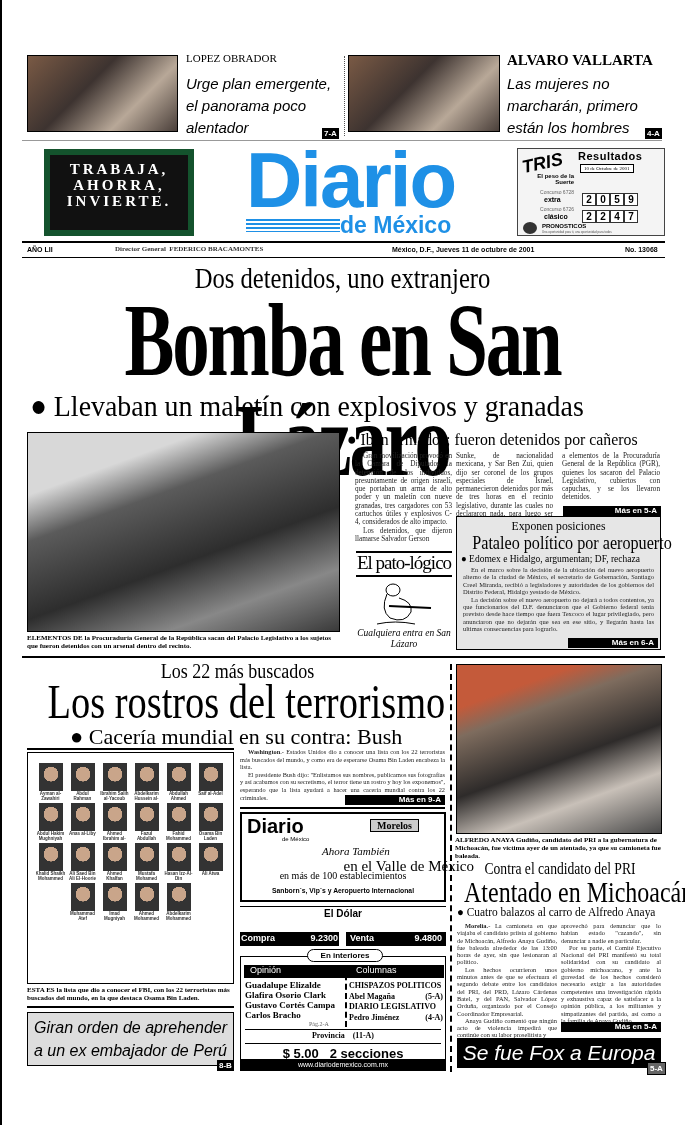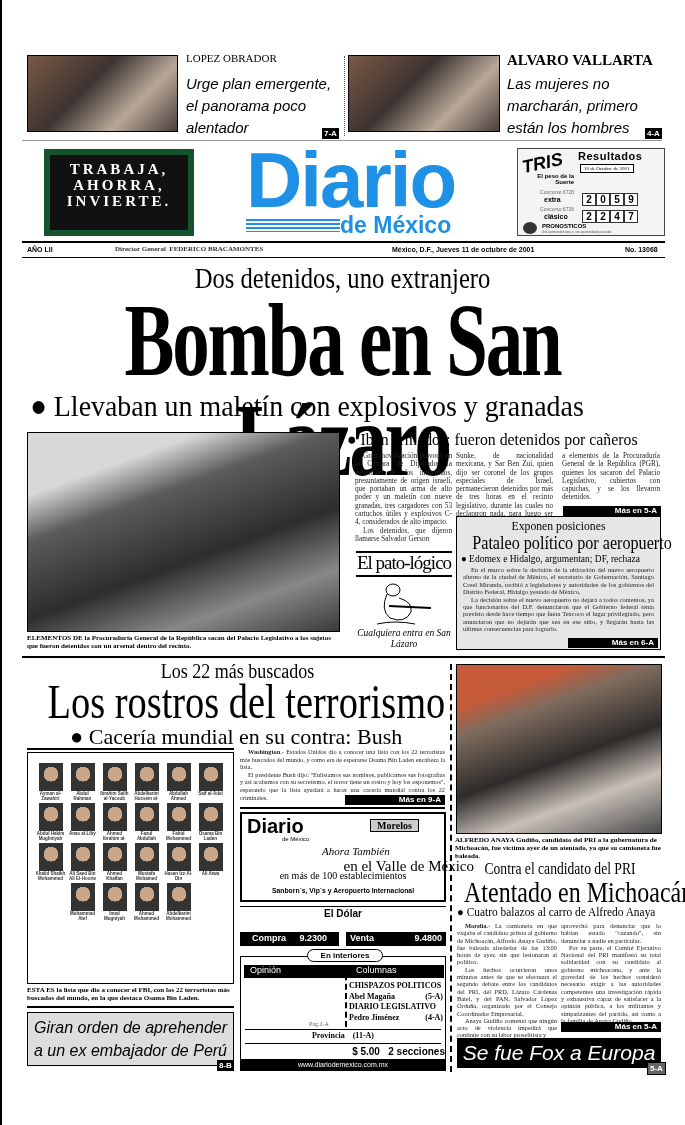--- a/index.html
+++ b/index.html
@@ -150,39 +150,45 @@
   <div class="sans" style="position:absolute;left:40px;top:22px;font-size:6px">de México</div>
   <div class="serif" style="position:absolute;left:128px;top:5px;border:1px solid #000;border-radius:0;background:#ccc;font-size:10px;padding:0 6px;font-weight:bold">Morelos</div>
   <div class="serif" style="position:absolute;left:80px;top:31px;font-style:italic;font-size:11px">Ahora También</div>
   <div class="serif" style="position:absolute;left:0;width:232px;top:44px;text-align:right;font-size:15px">en el Valle de México</div>
   <div class="serif" style="position:absolute;left:0;width:202px;top:56px;text-align:center;font-size:10px">en más de 100 establecimientos</div>
   <div class="sans" style="position:absolute;left:0;width:202px;top:72px;text-align:center;font-size:8px;font-weight:bold;white-space:nowrap;transform:scaleX(0.85)">Sanborn´s, Vip´s y Aeropuerto Internacional</div>
 </div>
 
 <div class="hr" style="left:240px;top:906px;width:206px;height:1px"></div>
 <div class="abs sans" style="left:240px;top:908px;width:206px;text-align:center;font-weight:bold;font-size:10px">El Dólar</div>
-<div class="abs sans" style="left:240px;top:932px;width:99px;height:14px;background:#000;color:#fff;font-weight:bold;font-size:9px;padding:1px 12px"><span>Compra</span><span style="float:right">9.2300</span></div>
+<div class="abs sans" style="left:240px;top:932px;width:99px;height:14px;background:#000;color:#fff;font-weight:bold;font-size:9px;padding:1px 1px"><span>Compra</span><span style="float:right">9.2300</span></div>
 <div class="abs sans" style="left:346px;top:932px;width:100px;height:14px;background:#000;color:#fff;font-weight:bold;font-size:9px;padding:1px 4px"><span>Venta</span><span style="float:right">9.4800</span></div>
 
 <div class="abs" style="left:240px;top:956px;width:206px;height:115px;border:1px solid #000">
   <div class="sans" style="position:absolute;left:66px;top:-8px;width:76px;height:13px;background:#fff;border:1px solid #000;border-radius:7px;text-align:center;font-weight:bold;font-size:8px;line-height:11px">En interiores</div>
   <div class="sans" style="position:absolute;left:3px;top:8px;width:114px;height:13px;background:#000;color:#fff;font-size:9px;padding-left:6px">Opinión</div>
   <div class="sans" style="position:absolute;left:107px;top:8px;width:96px;height:13px;background:#000;color:#fff;font-size:9px;padding-left:8px">Columnas</div>
+  <div class="serif" style="position:absolute;left:4px;top:23px;font-weight:bold;font-size:9px;line-height:10px">
+    <div>Guadalupe Elizalde</div>
+    <div>Glafira Osorio Clark</div>
+    <div>Gustavo Cortés Campa</div>
+    <div>Carlos Bracho</div>
+  </div>
   <div class="serif" style="position:absolute;left:68px;top:64px;font-size:6px;color:#666">Pág.2-A</div>
   <div class="dashv" style="left:104px;top:8px;height:62px"></div>
   <div class="serif" style="position:absolute;left:108px;top:24px;width:94px;font-weight:bold;font-size:8px;line-height:10.5px">
     <div><span>CHISPAZOS POLITICOS</span></div>
     <div><span>Abel Magaña</span><span style="float:right">(5-A)</span></div>
     <div><span>DIARIO LEGISLATIVO</span></div>
     <div><span>Pedro Jiménez</span><span style="float:right">(4-A)</span></div>
   </div>
   <div class="hr" style="left:4px;top:72px;width:196px;height:1px"></div>
   <div class="serif" style="position:absolute;left:0;width:204px;top:74px;text-align:center;font-weight:bold;font-size:8px"><span>Provincia</span>&nbsp;&nbsp;&nbsp;&nbsp;<span>(11-A)</span></div>
   <div class="hr" style="left:4px;top:86px;width:196px;height:1px"></div>
-  <div class="sans" style="position:absolute;left:0;width:204px;top:89px;text-align:right;font-weight:bold;font-size:10px"><span>$ 5.00</span>&nbsp;&nbsp;&nbsp;<span>2 secciones</span></div>
+  <div class="sans" style="position:absolute;left:0;width:204px;top:89px;text-align:center;font-weight:bold;font-size:13px"><span>$ 5.00</span>&nbsp;&nbsp;&nbsp;<span>2 secciones</span></div>
   <div class="sans" style="position:absolute;left:0;bottom:0;width:204px;height:11px;background:#000;color:#fff;text-align:center;font-size:7px;line-height:11px">www.diariodemexico.com.mx</div>
 </div>
 
 <div class="dashv" style="left:450px;top:664px;height:408px"></div>
 
 <div class="abs photo color" style="left:456px;top:664px;width:206px;height:170px;background:linear-gradient(160deg,#c45a3a 0 18%,#7e6c5e 30%,#2e2b2a 55%,#c8c0b8 75%,#4a4a4a)"></div>
 <div class="abs serif" style="left:455px;top:836px;width:210px;font-size:7px;line-height:8px;font-weight:bold">ALFREDO ANAYA Gudiño, candidato del PRI a la gubernatura de Michoacán, fue víctima ayer de un atentado, ya que su camioneta fue baleada.</div>
 <div class="abs serif" style="left:455px;top:860px;width:210px;text-align:center;font-size:16px;transform:scaleX(0.85)">Contra el candidato del PRI</div>
 <div class="abs serif" style="left:440px;top:875px;width:240px;text-align:center;font-size:30px;white-space:nowrap;transform:scaleX(0.8)">Atentado en Michoacán</div>
 <div class="abs serif" style="left:457px;top:905px;font-size:12px;white-space:nowrap;transform:scaleX(0.95);transform-origin:left"><span>● </span><span>Cuatro balazos al carro de Alfredo Anaya</span></div>

